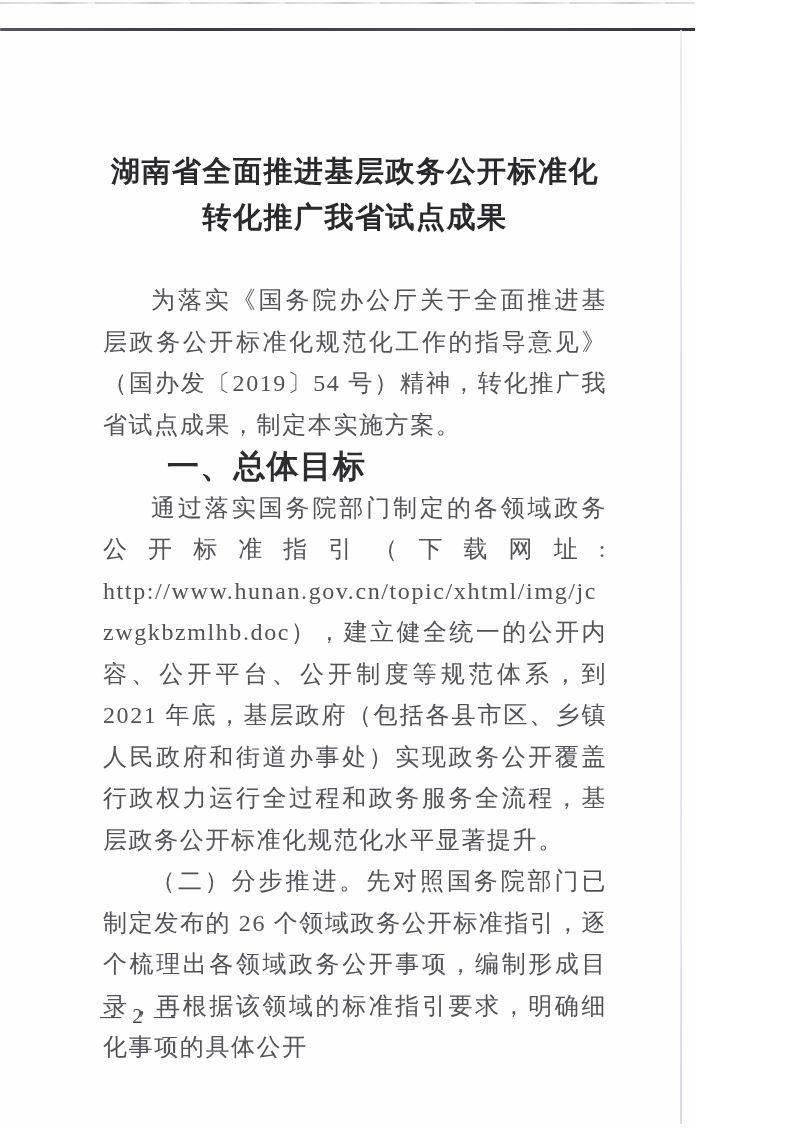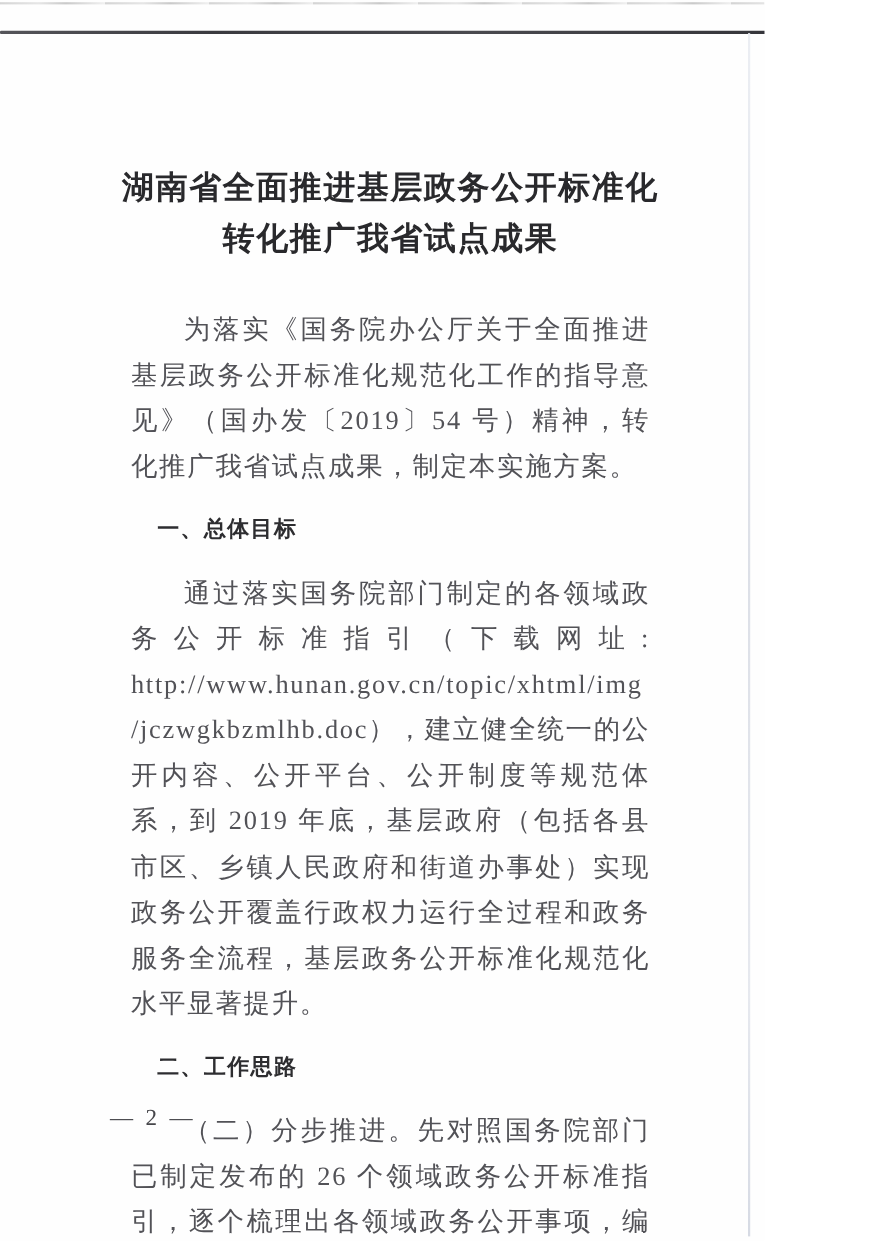--- a/index.html
+++ b/index.html
@@ -49,33 +49,33 @@
     margin: 0 0 40px 0;
     text-align: center;
     font-size: 29px;
     line-height: 46px;
     font-weight: bold;
     letter-spacing: 1.5px;
     color: #29292c;
   }
   .doc-title .title-line { display: block; }
   .body-para {
-    margin: 16px;
+    margin: 0;
     font-size: 24px;
     line-height: 41.5px;
     letter-spacing: 1.6px;
     text-align: justify;
     text-indent: 2em;
     color: #525257;
     overflow-wrap: anywhere;
   }
   .section-heading {
     margin: 0;
-    font-family: Liberation Mono, monospace;
-    font-size: 20px;
+    font-family: Liberation Sans, sans-serif;
+    font-size: 32px;
     line-height: 41.5px;
     font-weight: bold;
     letter-spacing: 1.2px;
     text-indent: 2em;
     color: #2d2d30;
   }
   .page-number {
     position: absolute;
     left: 100px;
     top: 1004px;
@@ -97,23 +97,22 @@
 
     <h1 class="doc-title">
       <span class="title-line">湖南省全面推进基层政务公开标准化</span>
       <span class="title-line">转化推广我省试点成果</span>
     </h1>
 
     <p class="body-para">为落实《国务院办公厅关于全面推进基层政务公开标准化规范化工作的指导意见》（国办发〔2019〕54 号）精神，转化推广我省试点成果，制定本实施方案。</p>
 
     <h2 class="section-heading">一、总体目标</h2>
 
-    <p class="body-para">通过落实国务院部门制定的各领域政务公开标准指引（下载网址: http://www.hunan.gov.cn/topic/xhtml/img/jczwgkbzmlhb.doc），建立健全统一的公开内容、公开平台、公开制度等规范体系，到 2019 年底，基层政府（包括各县市区、乡镇人民政府和街道办事处）实现政务公开覆盖行政权力运行全过程和政务服务全流程，基层政务公开标准化规范化水平显著提升。</p>
+    <p class="body-para">通过落实国务院部门制定的各领域政务公开标准指引（下载网址: http://www.hunan.gov.cn/topic/xhtml/img/jczwgkbzmlhb.doc），建立健全统一的公开内容、公开平台、公开制度等规范体系，到 2021 年底，基层政府（包括各县市区、乡镇人民政府和街道办事处）实现政务公开覆盖行政权力运行全过程和政务服务全流程，基层政务公开标准化规范化水平显著提升。</p>
 
-    <h2 class="section-heading">二、工作思路</h2>
 
 
     <p class="body-para">（二）分步推进。先对照国务院部门已制定发布的 26 个领域政务公开标准指引，逐个梳理出各领域政务公开事项，编制形成目录，再根据该领域的标准指引要求，明确细化事项的具体公开</p>
 
   </div>
 
   <div class="page-number">— 2 —</div>
 
 </div>
 

